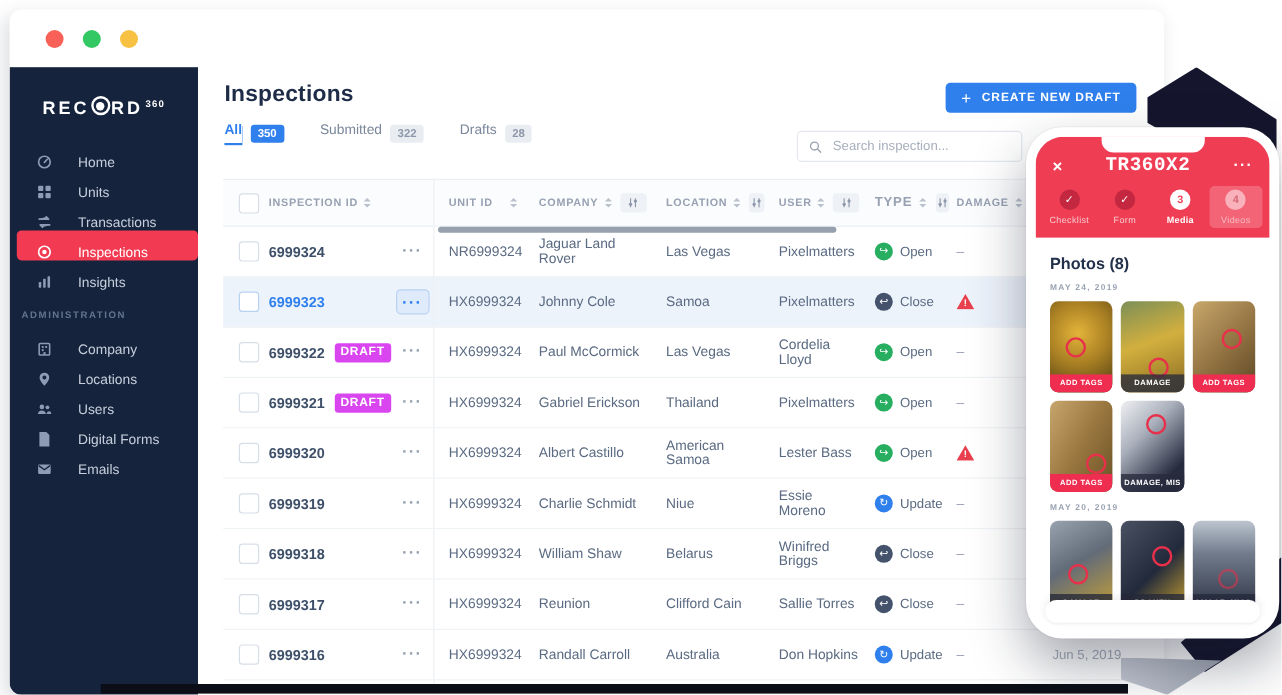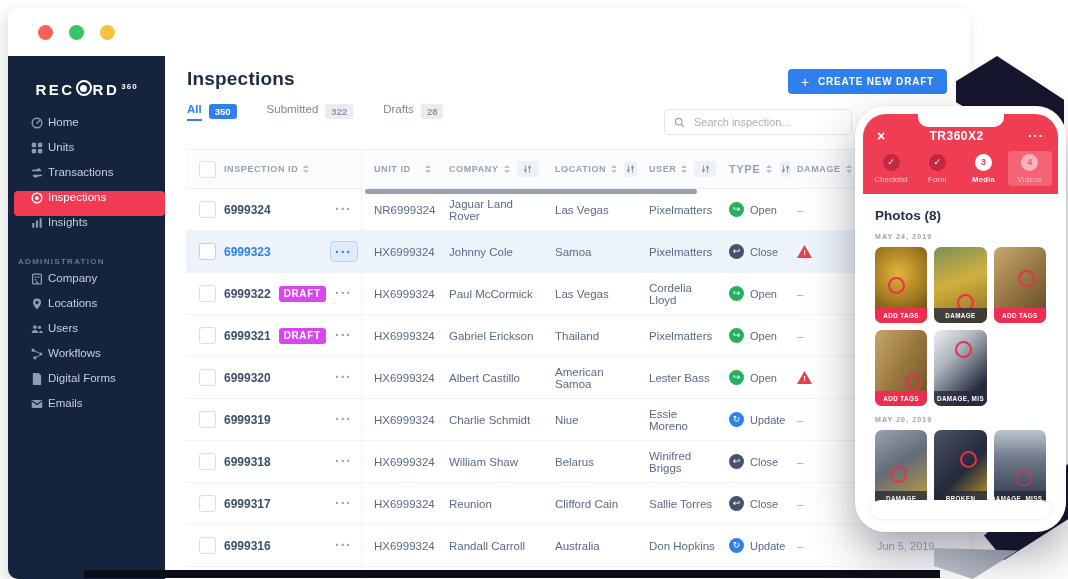--- a/index.html
+++ b/index.html
@@ -15,21 +15,21 @@
   .app{position:absolute;top:48px;left:0;right:0;bottom:0;display:flex;}
 
   
   .sidebar{width:157px;background:#15233D;flex:none;position:relative;}
   .logo{margin-top:24px;text-align:center;color:#fff;font-weight:bold;font-size:15px;letter-spacing:2.5px;}
   .logo-o{display:inline-block;width:12px;height:12px;border:2px solid #fff;border-radius:50%;
           position:relative;vertical-align:-1px;margin:0 1px;}
   .logo-o::after{content:'';position:absolute;inset:2.5px;background:#fff;border-radius:50%;}
   .logo .sup{font-size:8px;letter-spacing:1px;margin-left:2px;vertical-align:6px;}
   .side-nav{margin-top:18px;}
-  .side-item{height:25px;display:flex;align-items:flex-start;gap:4px;padding-left:22px;
+  .side-item{height:25px;display:flex;align-items:flex-end;gap:21px;padding-left:22px;
              color:#C7CFDD;font-size:11.5px;cursor:pointer;}
   .side-item .s-ic{width:14px;height:14px;color:#8E9BB5;display:flex;flex:none;}
   .side-item .s-ic svg{width:14px;height:14px;fill:currentColor;}
   .side-item.active{background:#F23B52;border-radius:4px;margin-left:6px;padding-left:16px;color:#fff;}
   .side-item.active .s-ic{color:#fff;}
   .side-section{margin:16px 0 6px 10px;font-size:8px;letter-spacing:1.3px;color:#64748F;font-weight:bold;}
 
   
   .main{flex:1;position:relative;background:#fff;}
   .page-title{position:absolute;left:22px;top:12px;margin:0;font-size:19px;color:#1E2C47;letter-spacing:.2px;}
@@ -102,21 +102,21 @@
   
   .phone{position:absolute;left:855px;top:106px;width:211px;height:426px;background:#fff;border-radius:30px;
          padding:8px;box-sizing:border-box;box-shadow:0 22px 45px rgba(20,26,46,.38),0 0 0 1px rgba(0,0,0,.03);z-index:3;}
   .phone-screen{height:100%;border-radius:23px;overflow:hidden;position:relative;background:#fff;
                 display:flex;flex-direction:column;}
   .ph-header{background:#EF3E54;padding-top:10px;position:relative;flex:none;}
   .notch{position:absolute;top:0;left:50%;transform:translateX(-50%);width:86px;height:13px;background:#fff;
          border-radius:0 0 10px 10px;}
   .ph-row{display:flex;align-items:center;justify-content:space-between;padding:5px 14px 2px;color:#fff;}
   .ph-close{font-size:14px;font-weight:bold;cursor:pointer;line-height:1;}
-  .ph-title{font-size:12px;font-weight:bold;letter-spacing:.5px;}
+  .ph-title{font-size:16px;font-weight:bold;letter-spacing:.5px;font-family:Liberation Mono, monospace;}
   .ph-more{font-size:13px;font-weight:bold;cursor:pointer;letter-spacing:1px;line-height:0;}
   .ph-tabs{display:grid;grid-template-columns:repeat(4,1fr);padding:6px 6px 8px;gap:2px;}
   .ph-tab{display:flex;flex-direction:column;align-items:center;gap:4px;cursor:pointer;border-radius:4px;padding:3px 0 2px;}
   .ph-tab .cir{width:17px;height:17px;border-radius:50%;display:flex;align-items:center;justify-content:center;
                font-size:9px;line-height:1;}
   .ph-tab.done .cir{background:#C32840;color:#fff;}
   .ph-tab .lb{font-size:7.5px;color:#F8C9CF;letter-spacing:.3px;}
   .ph-tab.active .cir{background:#fff;color:#EF3E54;font-weight:bold;}
   .ph-tab.active .lb{color:#fff;font-weight:bold;}
   .ph-tab.dimmed{background:rgba(255,255,255,.2);}
@@ -238,31 +238,20 @@
                 <circle cx="5.6" cy="5.8" r="2.2"></circle>
                 <circle cx="10.9" cy="6.2" r="1.8"></circle>
                 <path d="M1.8 12.6c0-2 1.7-3.4 3.8-3.4s3.8 1.4 3.8 3.4z"></path>
                 <path d="M10 12.6c.2-1.6 1.2-2.7 2.7-2.7 1.1 0 1.8.9 1.8 2.7z"></path>
               </svg>
             </span>
             <span class="s-lb">Users</span>
           </div>
           <div class="side-item">
             <span class="s-ic">
-              <svg viewBox="0 0 16 16">
-                <circle cx="3.6" cy="3.6" r="1.8"></circle>
-                <circle cx="12.4" cy="8" r="1.8"></circle>
-                <circle cx="5.6" cy="12.4" r="1.8"></circle>
-                <path d="M5.1 4.5 10.9 7M11 9.6 7 11.6" stroke="currentColor" stroke-width="1.2" fill="none"></path>
-              </svg>
-            </span>
-            <span class="s-lb">Workflows</span>
-          </div>
-          <div class="side-item">
-            <span class="s-ic">
               <svg viewBox="0 0 16 16" fill="none" stroke="currentColor" stroke-width="1.5">
                 <path d="M4 1.8h5.5L12 4.3v9.9H4z"></path>
                 <path d="M9.5 1.8v2.6H12" stroke-width="1.2"></path>
               </svg>
             </span>
             <span class="s-lb">Digital Forms</span>
           </div>
           <div class="side-item">
             <span class="s-ic">
               <svg viewBox="0 0 16 16">

